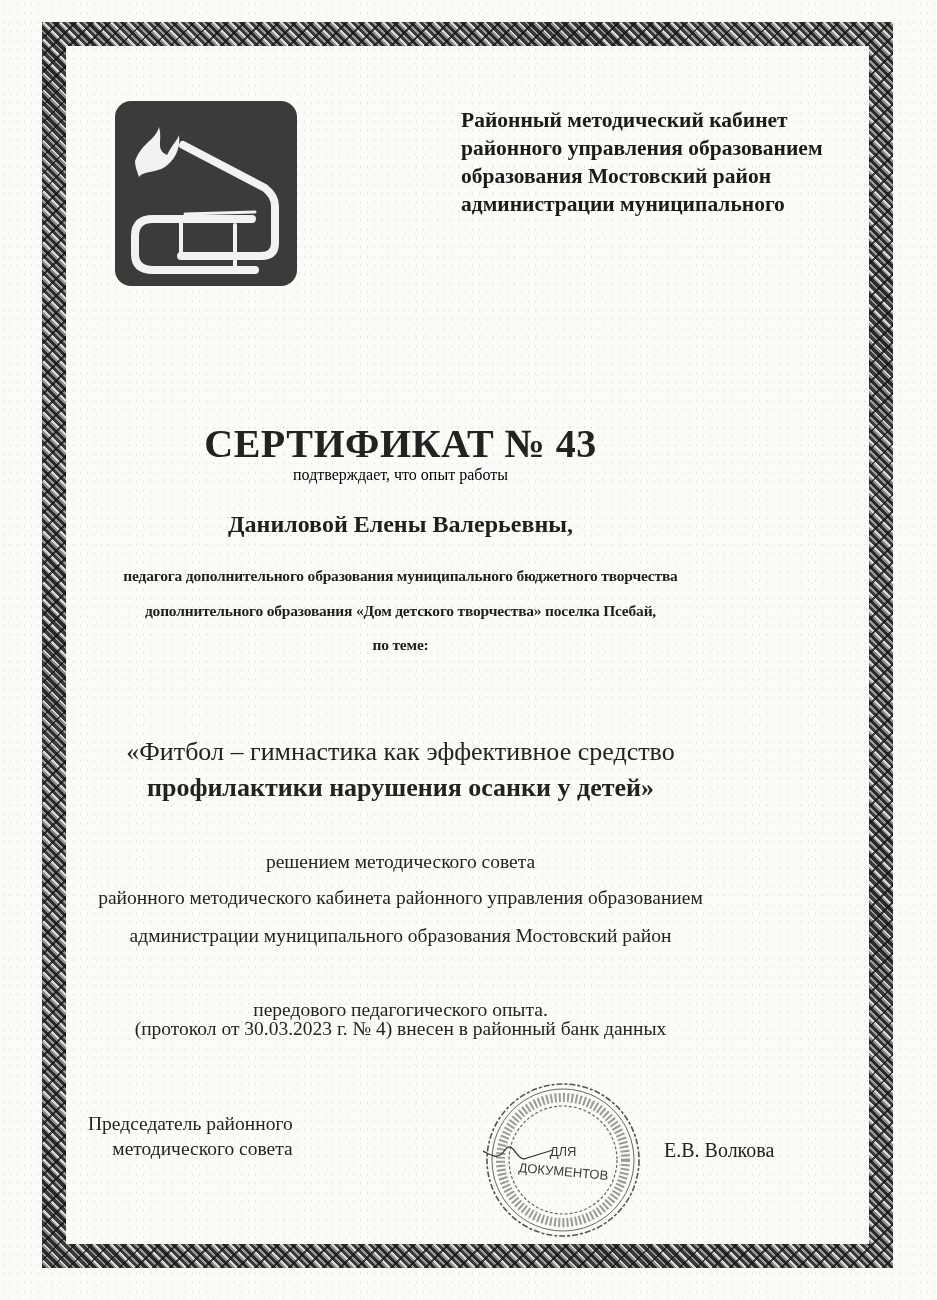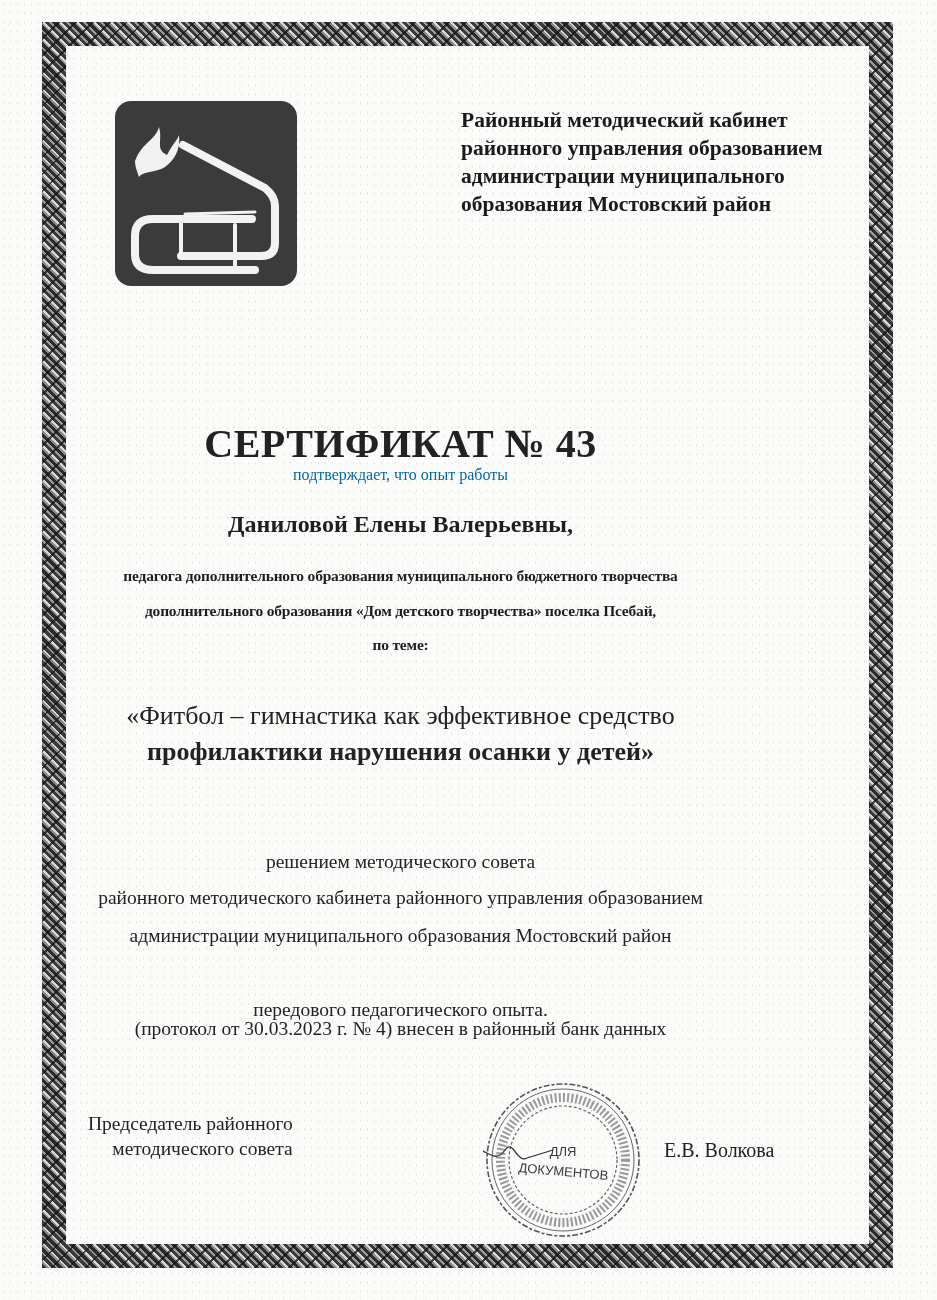--- a/index.html
+++ b/index.html
@@ -45,27 +45,27 @@
   .logo svg { position: absolute; inset: 0; }
 
   .org {
     position: absolute; left: 461px; top: 106px; width: 400px;
     font-weight: bold; font-size: 21.5px; line-height: 28px; color: #1a1a1a;
   }
   .org div { white-space: nowrap; }
 
   .center { position: absolute; left: 0; width: 801px; text-align: center; white-space: nowrap; }
   .title { top: 420px; font-size: 40px; font-weight: bold; letter-spacing: 0.5px; color: #222; }
-  .subtitle { top: 466px; font-size: 16px; color: #0369a1; }
+  .subtitle { top: 466px; font-size: 16px; color: #000000; }
   .person { top: 511px; font-size: 24px; font-weight: bold; color: #1e1e1e; }
   .position { font-size: 15.5px; font-weight: bold; color: #1e1e1e; font-family: "Liberation Sans Narrow", "Liberation Serif", serif; letter-spacing: -0.2px; }
   .pos1 { top: 567px; }
   .pos2 { top: 602px; }
   .pos3 { top: 636px; }
-  .topic { font-size: 26px; color: #222; }
+  .topic { font-size: 26px; color: #222; margin-top: 36px; }
   .topic1 { top: 701px; }
   .topic2 { top: 737px; font-weight: bold; }
   .decision { font-size: 19.5px; color: #222; }
   .d1 { top: 851px; }
   .d2 { top: 887px; }
   .d3 { top: 925px; }
   .d4 { top: 1018px; }
   .d5 { top: 999px; }
 
   .sig-label {
@@ -99,22 +99,22 @@
       <path d="M120 124 L120 165" stroke-width="4"></path>
     </g>
 
     <path d="M20 60 C28 40 40 40 44 26 C48 40 40 48 52 54 C58 42 62 40 64 34 C66 50 58 60 50 66 C40 72 28 70 24 76 C22 70 20 66 20 60 Z" fill="#f2f2f2"></path>
   </svg>
 </div>
 
 <div class="org">
   <div>Районный методический кабинет</div>
   <div>районного управления образованием</div>
+  <div>образования Мостовский район</div>
   <div>администрации муниципального</div>
-  <div>образования Мостовский район</div>
 </div>
 
 <div class="center title">СЕРТИФИКАТ № 43</div>
 <div class="center subtitle">подтверждает, что опыт работы</div>
 <div class="center person">Даниловой Елены Валерьевны,</div>
 
 <div class="center position pos1">педагога дополнительного образования муниципального бюджетного творчества</div>
 <div class="center position pos2">дополнительного образования «Дом детского творчества» поселка Псебай,</div>
 <div class="center position pos3">по теме:</div>
 

